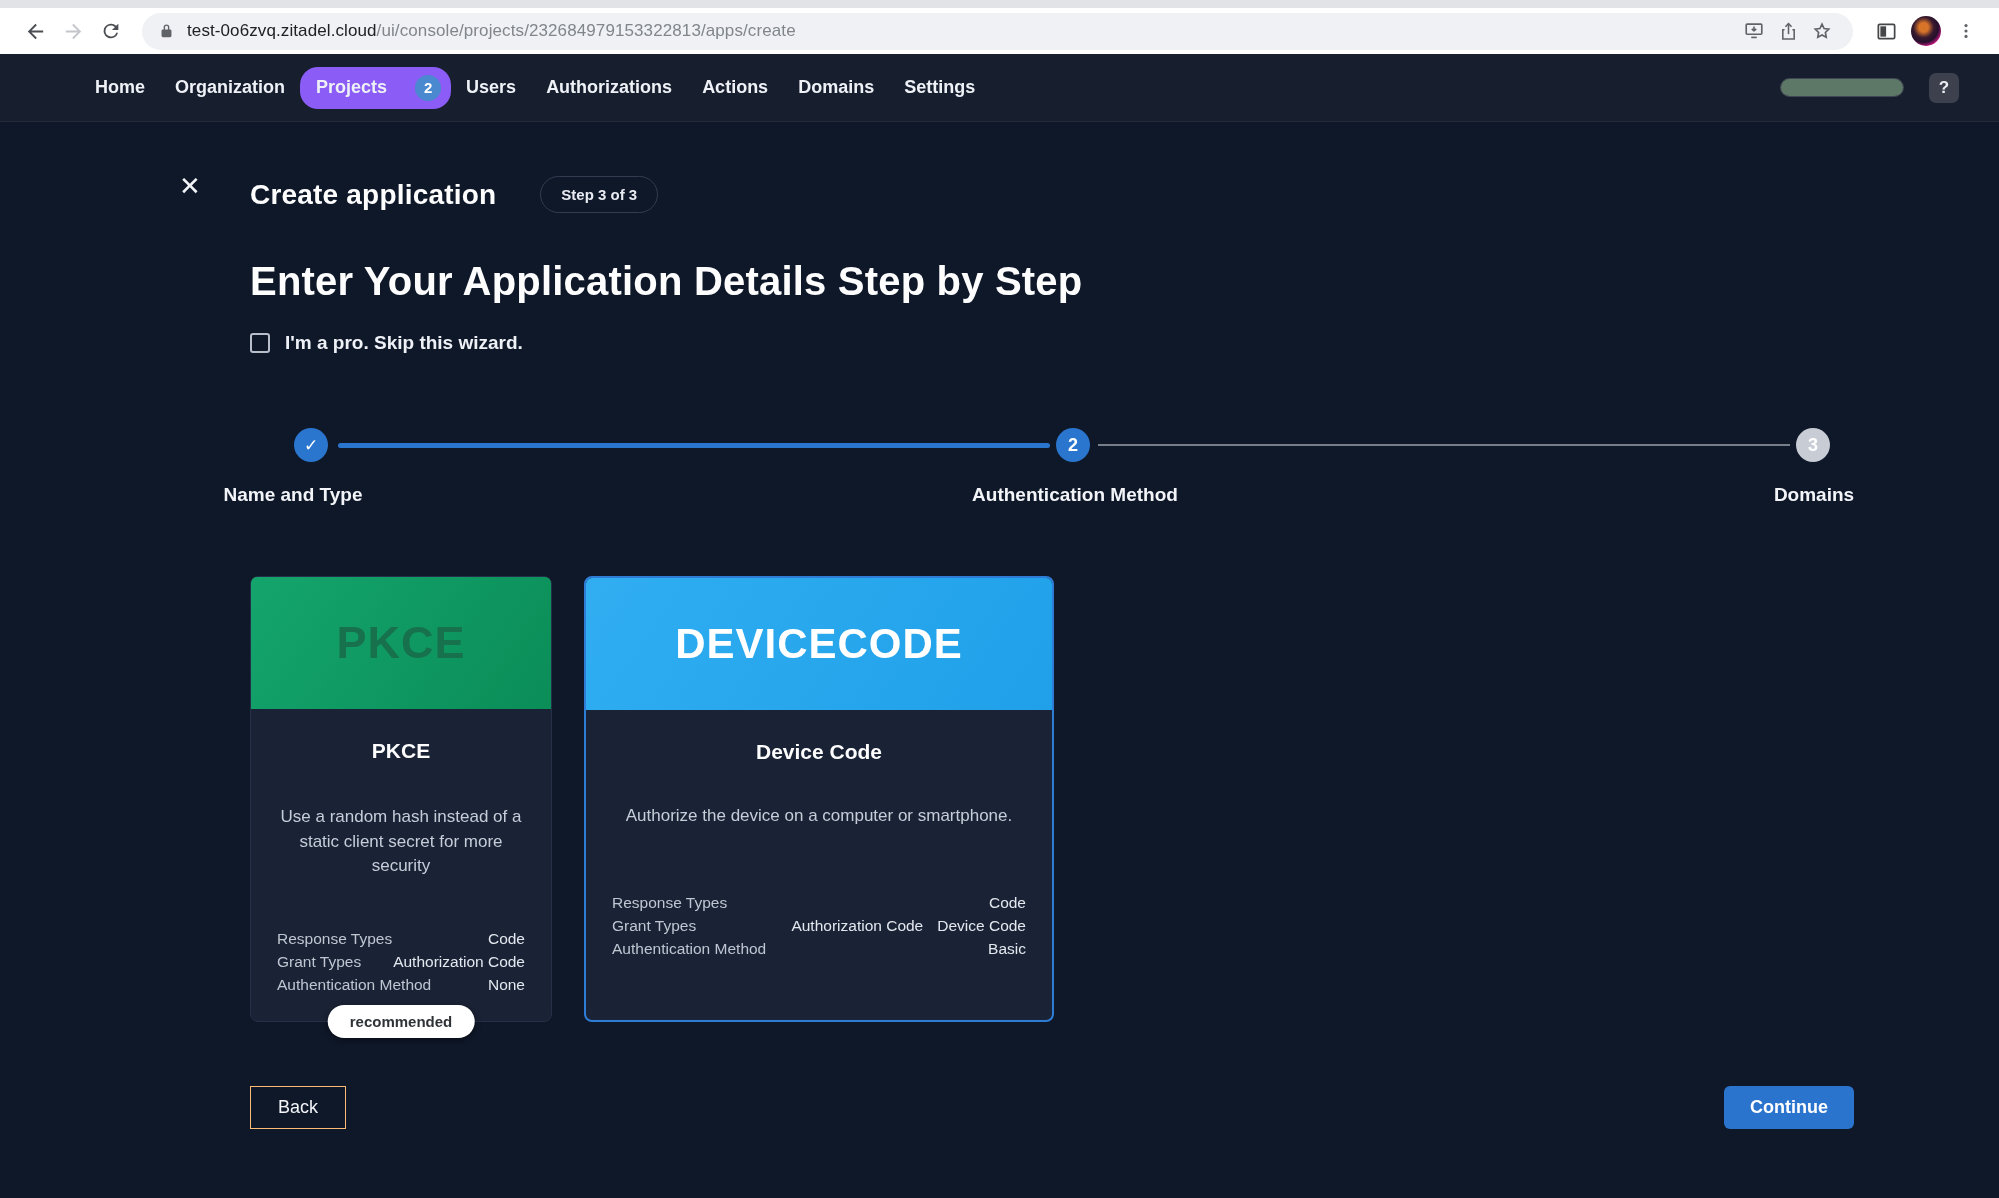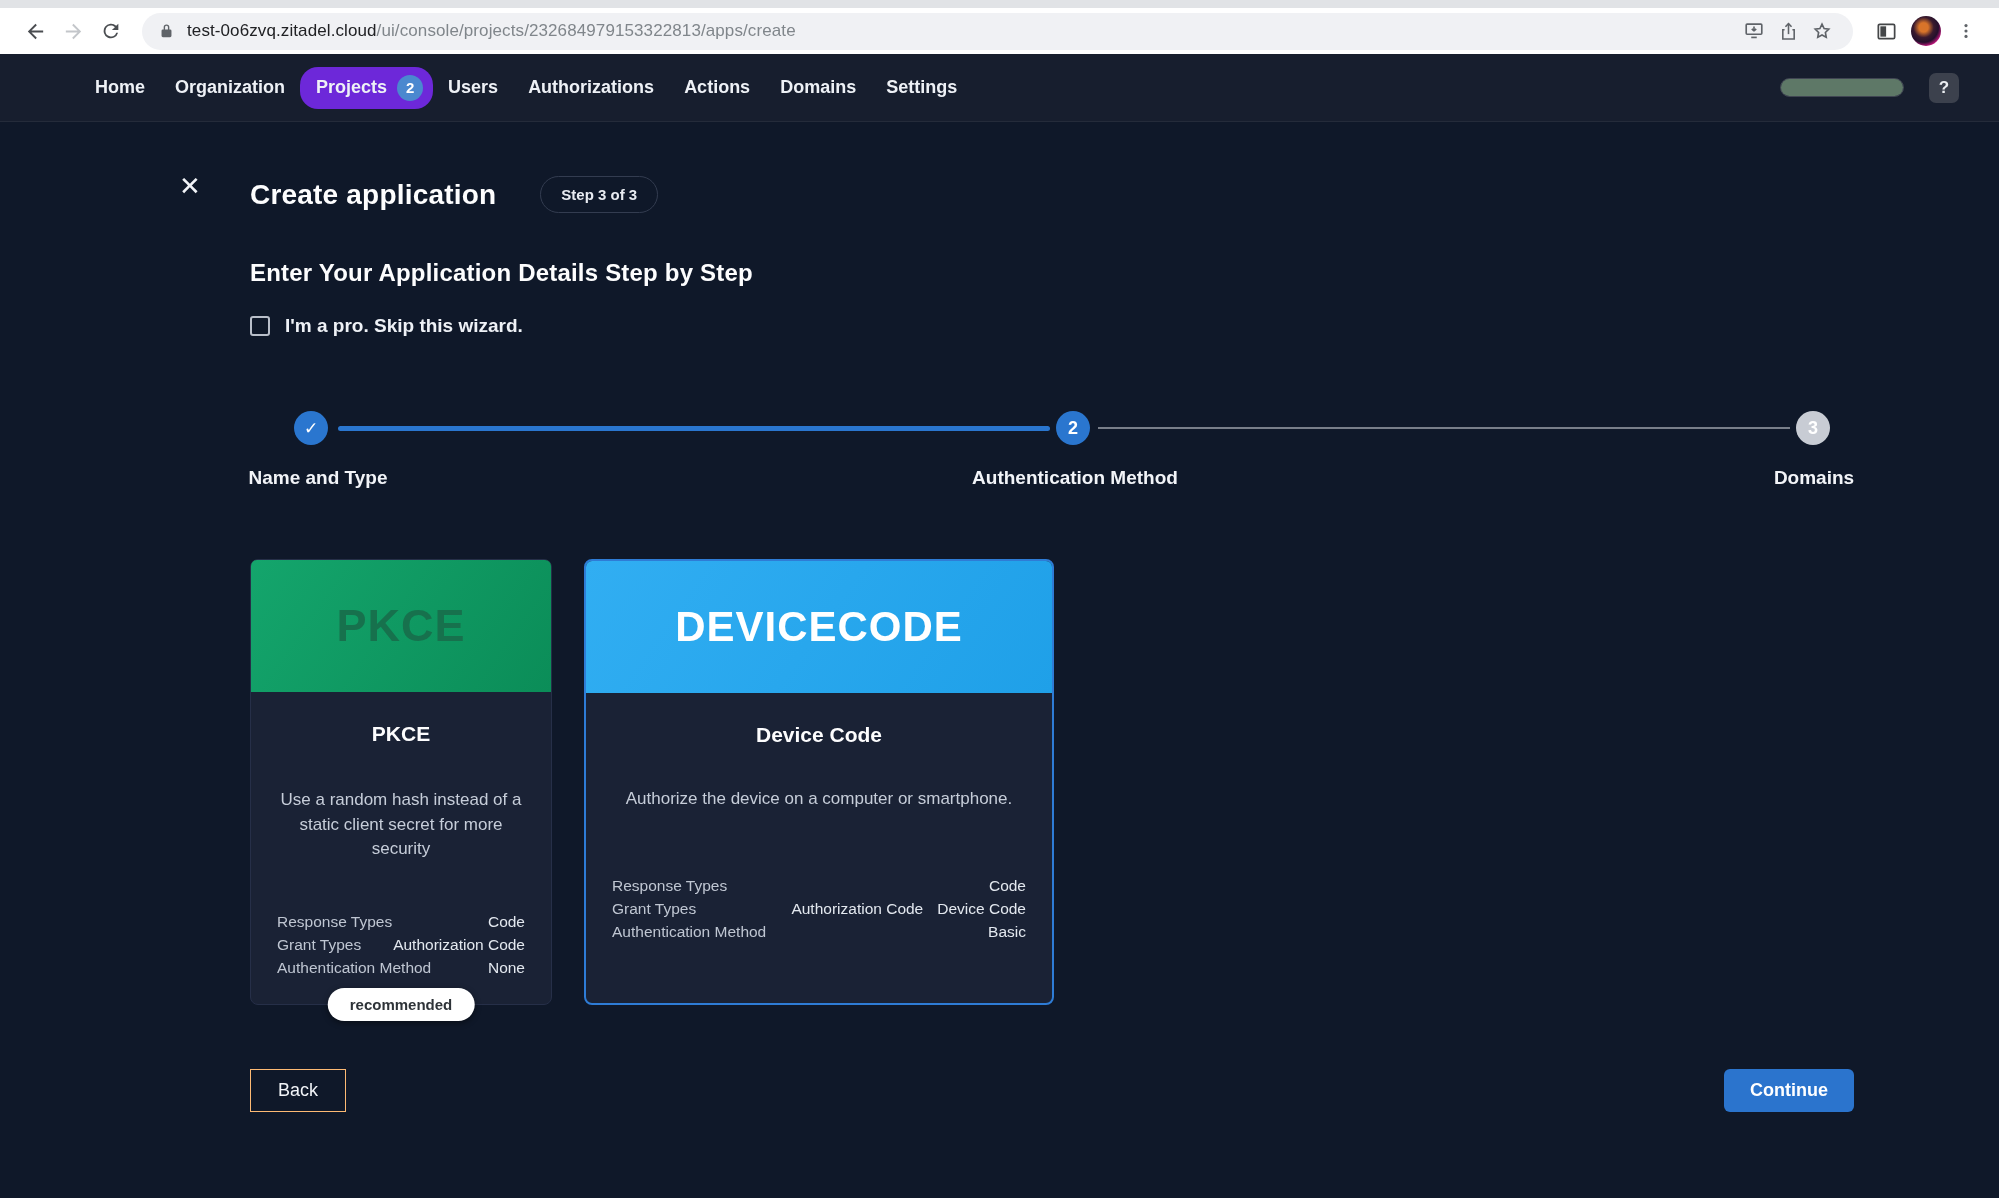--- a/index.html
+++ b/index.html
@@ -18,39 +18,39 @@
   .url .path { color:#80868b; }
   .omni-spacer { flex:1; }
   .omni-ic { width:34px; height:34px; display:flex; align-items:center; justify-content:center; cursor:pointer; flex:0 0 auto; }
   .avatar { width:30px; height:30px; border-radius:50%; margin:0 6px; cursor:pointer; flex:0 0 auto;
             background:radial-gradient(circle at 42% 38%, #d8742a 0 18%, #3a1a2e 40%, #23102c 58%, #e0188d 78%, #b1146e 100%); }
 
   
   .navbar { height:68px; background:#171e2e; border-bottom:1px solid rgba(255,255,255,.06);
             display:flex; align-items:center; padding:0 40px 0 80px; }
   .nav-item { color:#eef1f6; font-size:18px; font-weight:600; padding:9px 15px; border-radius:18px; cursor:pointer; white-space:nowrap; }
-  .nav-item.active { background:#6d28d9; display:flex; align-items:center; gap:10px; padding:8px 10px 8px 16px; }
+  .nav-item.active { background:#8b5cf6; display:flex; align-items:center; gap:28px; padding:8px 10px 8px 16px; }
   .nav-badge { background:#4a88cf; color:#fff; font-size:15px; font-weight:600; width:26px; height:26px; border-radius:50%;
                display:flex; align-items:center; justify-content:center; }
   .nav-spacer { flex:1; }
   .skeleton-pill { width:122px; height:17px; border-radius:9px; background:#5e7867; outline:1px solid rgba(255,255,255,.18); margin-right:26px; }
   .help-btn { width:30px; height:30px; border-radius:7px; background:#3c414d; color:#eceef2; font-size:17px; font-weight:700;
               display:flex; align-items:center; justify-content:center; cursor:pointer; }
 
   
   .content { position:relative; height:1076px; background:#0f1829; color:#fff; }
   .main-col { position:relative; margin:0 145px 0 250px; }
 
   .title-row { position:relative; padding-top:54px; display:flex; align-items:center; }
   .close-x { position:absolute; left:-80px; top:44px; width:40px; height:40px; display:flex; align-items:center; justify-content:center;
              color:#f2f4f8; font-size:26px; cursor:pointer; }
   .page-title { font-size:28px; font-weight:700; color:#fdfdfe; letter-spacing:.2px; }
   .step-pill { margin-left:44px; border:1px solid #333c50; border-radius:20px; padding:9px 20px; font-size:15px; font-weight:700; color:#e8ebf1; }
 
-  .wizard-heading { margin-top:46px; font-size:24px; font-weight:700; color:#fdfdfe; letter-spacing:.2px; }
+  .wizard-heading { margin-top:46px; font-size:40px; font-weight:700; color:#fdfdfe; letter-spacing:.2px; }
 
   .skip-row { margin-top:28px; display:flex; align-items:center; gap:15px; cursor:pointer; }
   .checkbox { width:20px; height:20px; border:2px solid #b9bfca; border-radius:3px; background:transparent; }
   .skip-label { font-size:19px; font-weight:600; color:#eef1f6; }
 
   
   .stepper { position:relative; margin-top:58px; height:104px; }
   .step-circle { position:absolute; top:16px; width:34px; height:34px; border-radius:50%;
                  display:flex; align-items:center; justify-content:center; font-size:18px; font-weight:700; color:#fff; }
   .step-circle.done, .step-circle.active { background:#2a76cf; }
@@ -190,21 +190,21 @@
       </div>
 
       <div class="stepper">
         <div class="step-line-blue" style="left:88px; width:712px;"></div>
         <div class="step-line-gray" style="left:848px; width:692px;"></div>
         <div class="step-circle done" style="left:44px;">
           <span class="check-glyph">✓</span>
         </div>
         <div class="step-circle active" style="left:806px;">2</div>
         <div class="step-circle upcoming" style="left:1546px;">3</div>
-        <div class="step-label" style="left:68px;">Name and Type</div>
+        <div class="step-label" style="left:43px;">Name and Type</div>
         <div class="step-label" style="left:825px;">Authentication Method</div>
         <div class="step-label" style="left:1564px;">Domains</div>
       </div>
 
       <div class="cards">
 
         <div class="app-card card-pkce">
           <div class="banner banner-green">
             <span class="banner-text-green">PKCE</span>
           </div>

